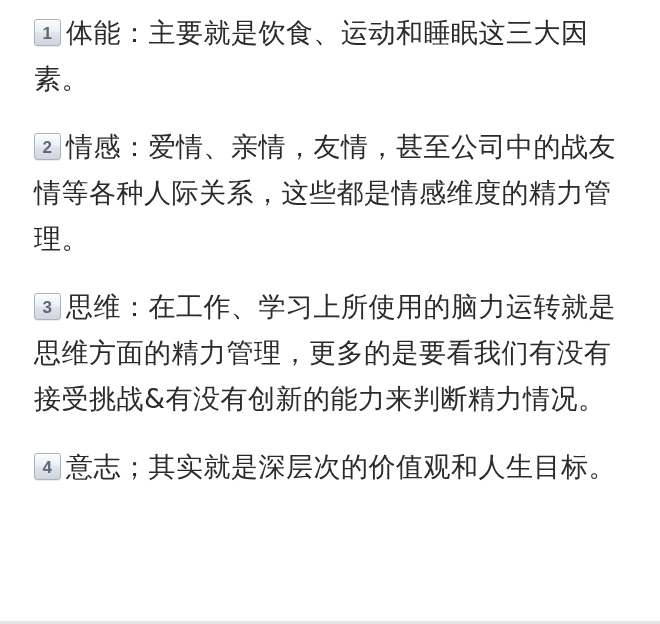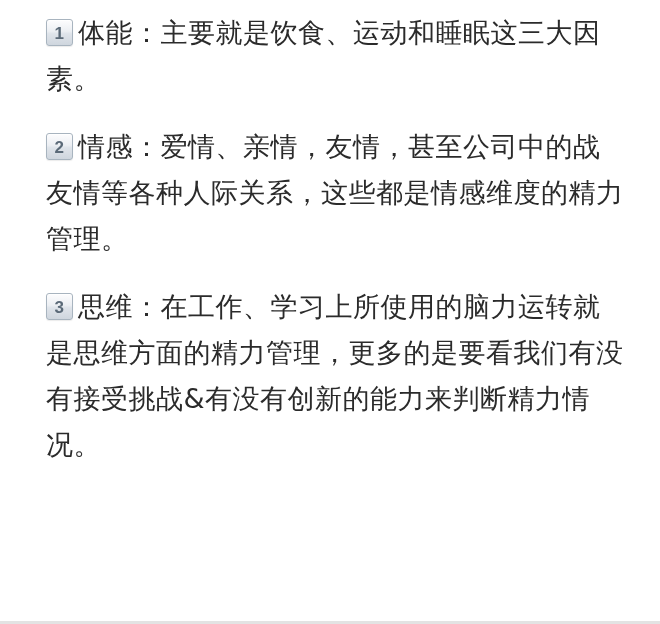--- a/index.html
+++ b/index.html
@@ -12,21 +12,21 @@
     background: #ffffff;
     font-family: "Liberation Sans", sans-serif;
     overflow: hidden;
   }
   .page {
     position: relative;
     width: 660px;
     height: 624px;
     background: #ffffff;
     box-sizing: border-box;
-    padding: 10px 34px 0 46px;
+    padding: 10px 34px 0 34px;
   }
   .para {
     display: block;
     font-size: 27px;
     line-height: 46px;
     color: #2b2b2b;
     letter-spacing: 0.5px;
     margin: 0 0 22px 0;
     text-align: left;
     font-family: "DejaVu Sans", "Liberation Sans", sans-serif;
@@ -74,15 +74,18 @@
   </p>
 
   <p class="para">
     <span class="num-badge">2</span><span class="ptext">情感：爱情、亲情，友情，甚至公司中的战友情等各种人际关系，这些都是情感维度的精力管理。</span>
   </p>
 
   <p class="para">
     <span class="num-badge">3</span><span class="ptext">思维：在工作、学习上所使用的脑力运转就是思维方面的精力管理，更多的是要看我们有没有接受挑战&amp;有没有创新的能力来判断精力情况。</span>
   </p>
 
+  <p class="para">
+    <span class="num-badge">4</span><span class="ptext">意志；其实就是深层次的价值观和人生目标。</span>
+  </p>
 
   <div class="bottom-rule"></div>
 </div>
 
 </body></html>

